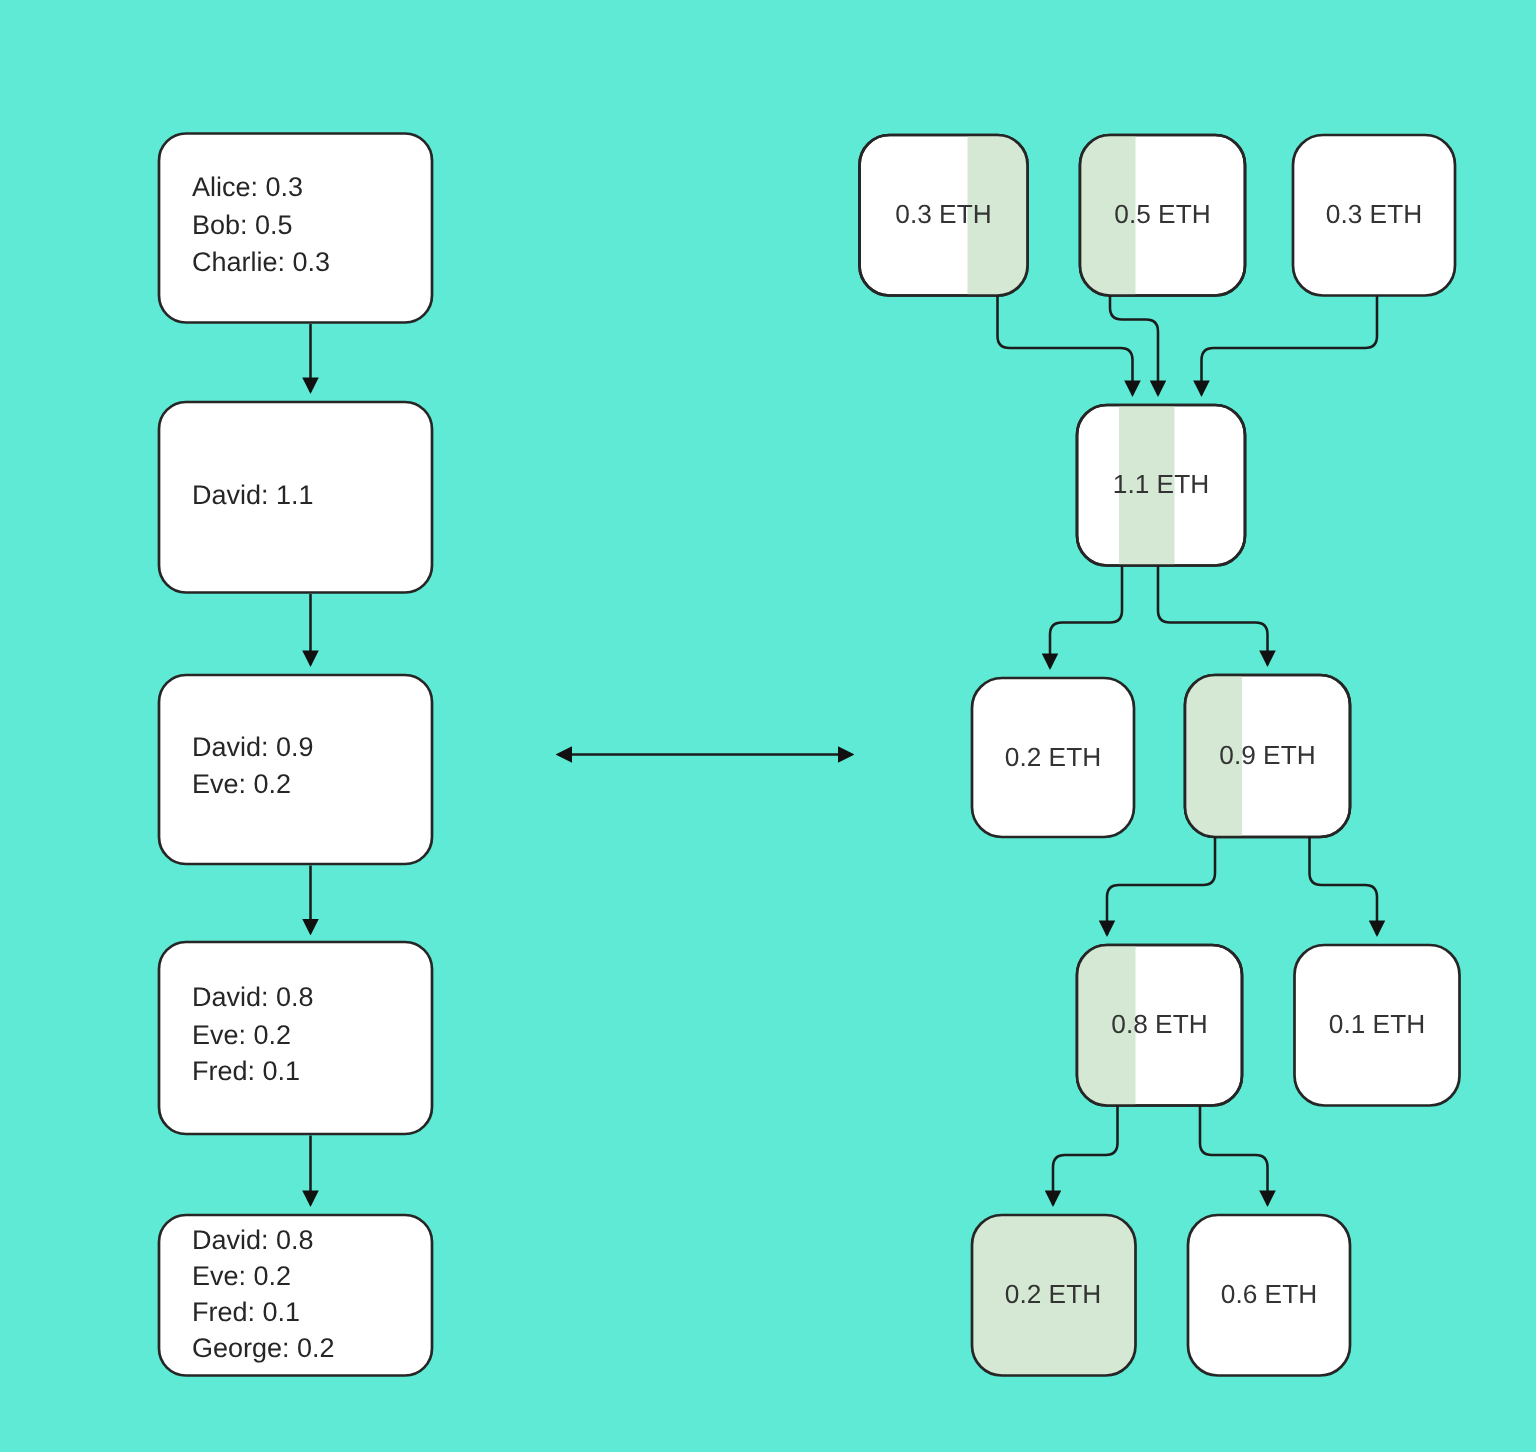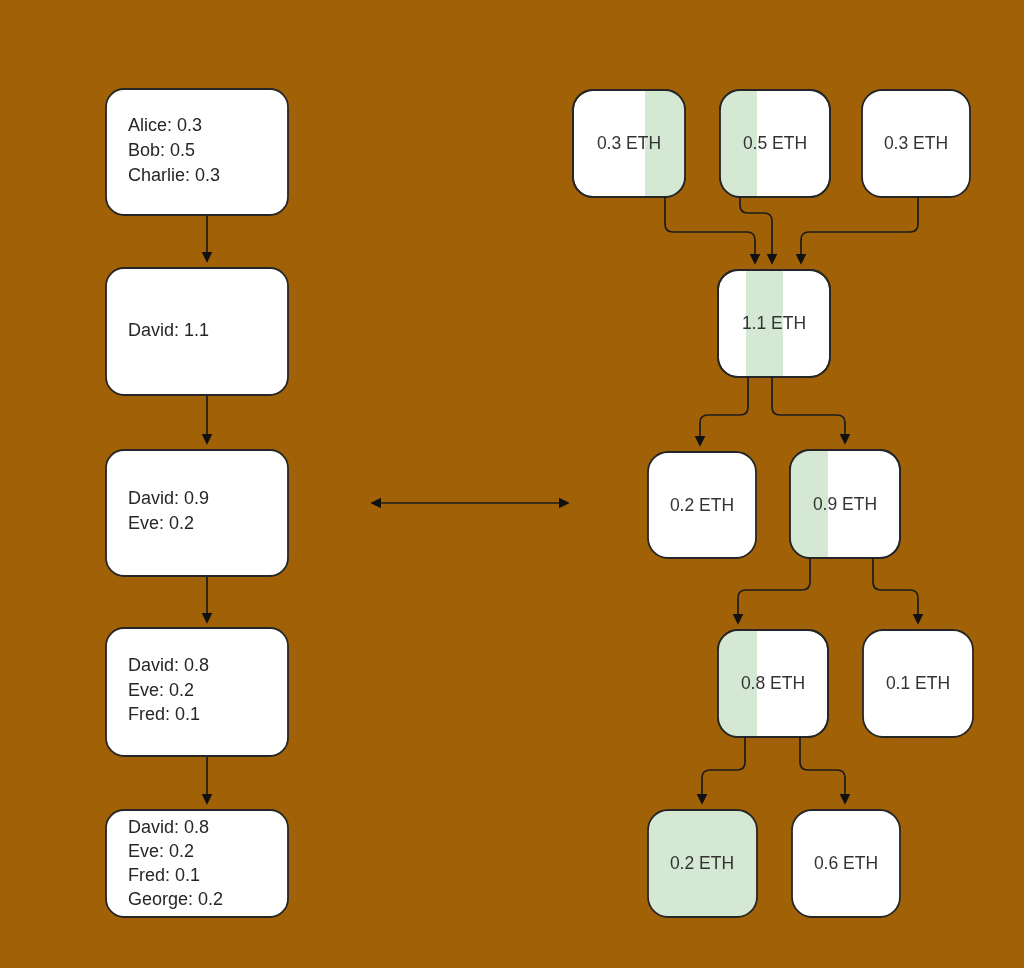--- a/index.html
+++ b/index.html
@@ -4,21 +4,21 @@
 <style>
   html, body {
     margin: 0;
     padding: 0;
     background: #ffffff;
   }
   .canvas {
     position: relative;
     width: 1024px;
     height: 968px;
-    background: #a16207;
+    background: #5eead4;
     font-family: "Liberation Sans", sans-serif;
     overflow: hidden;
   }
   svg {
     display: block;
   }
   .box {
     fill: #ffffff;
     stroke: #262626;
     stroke-width: 1.8;

